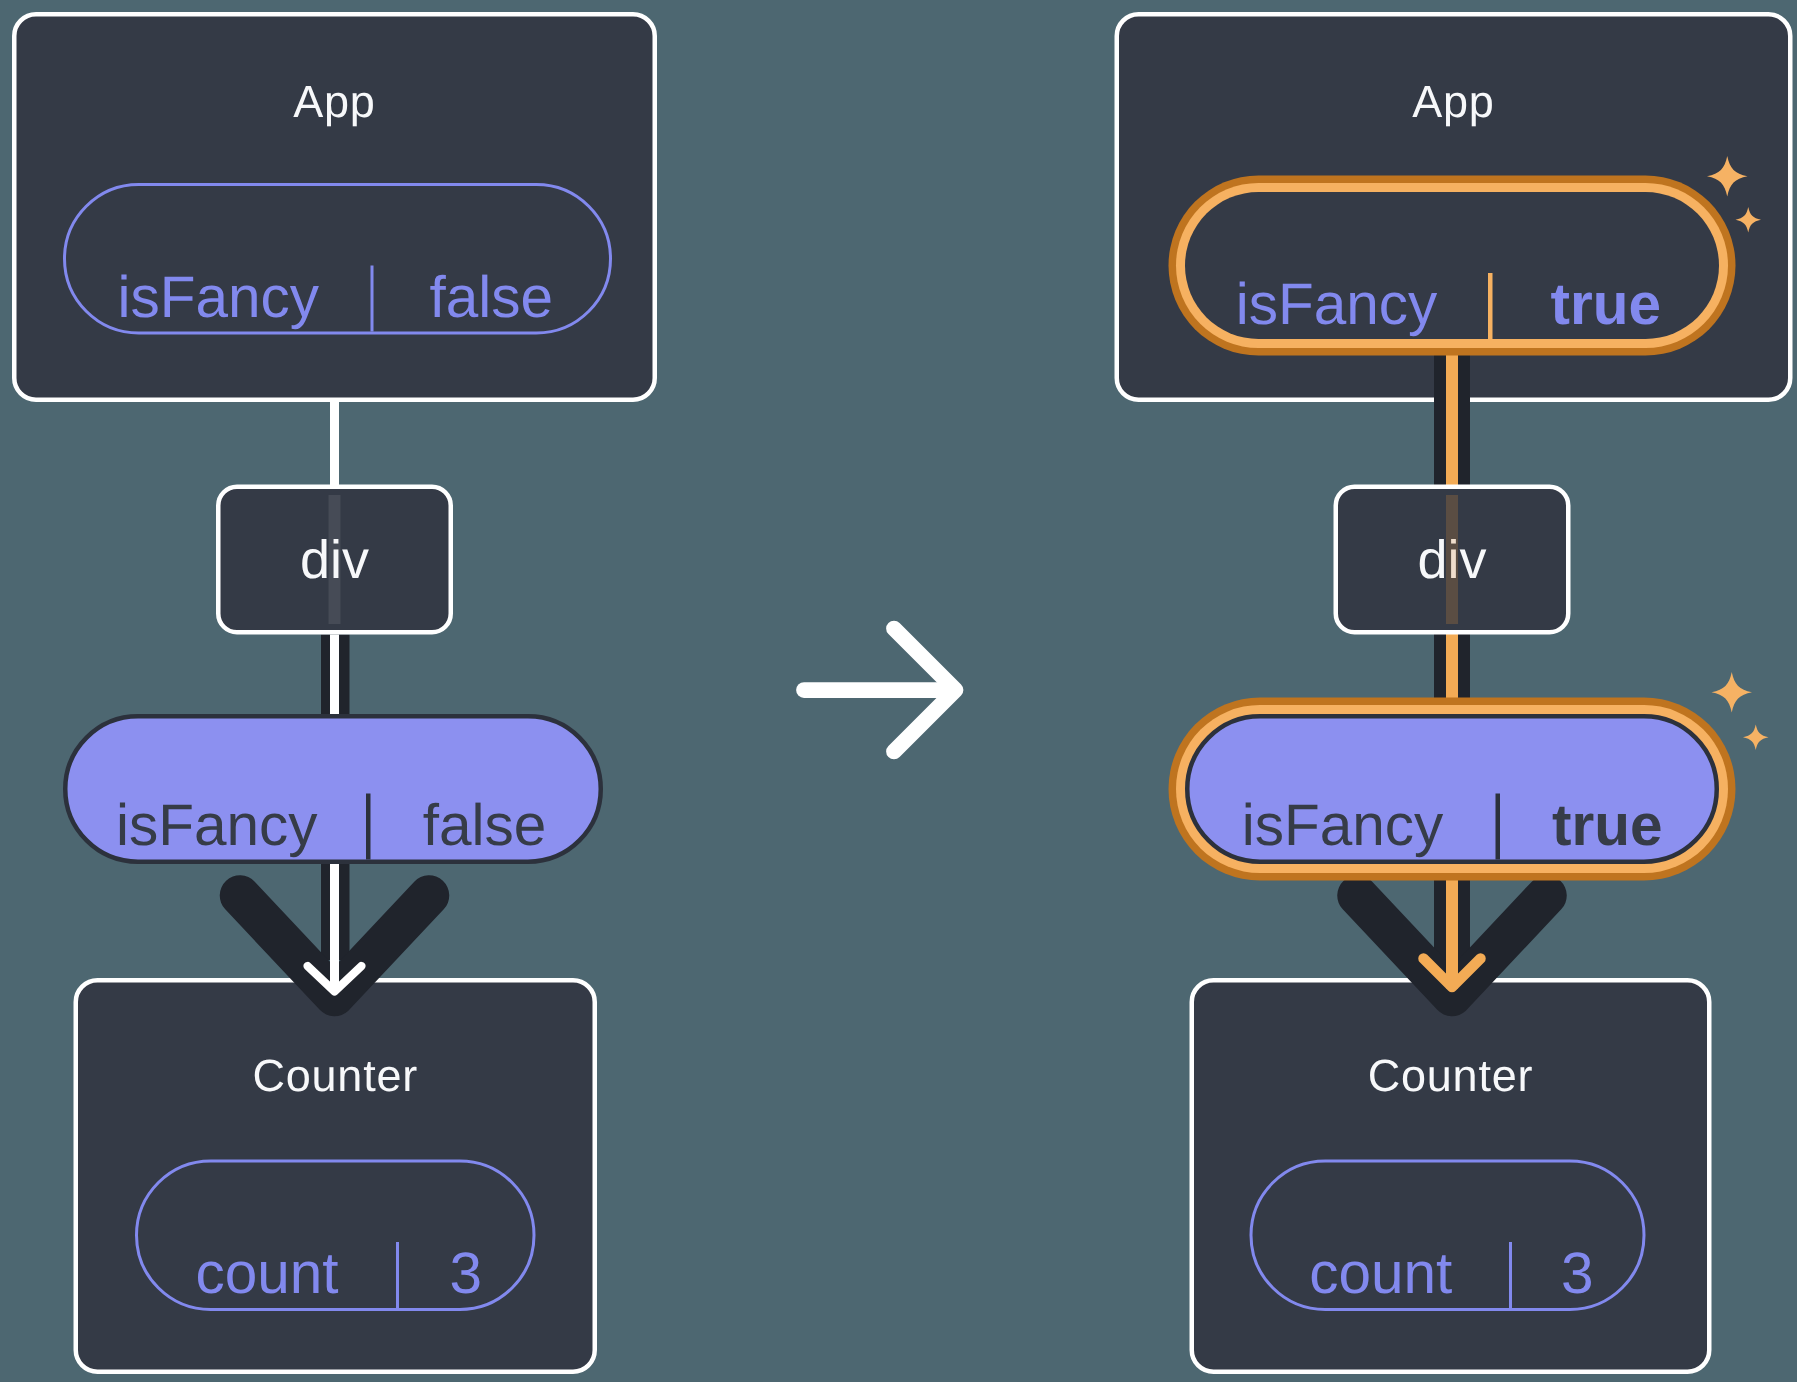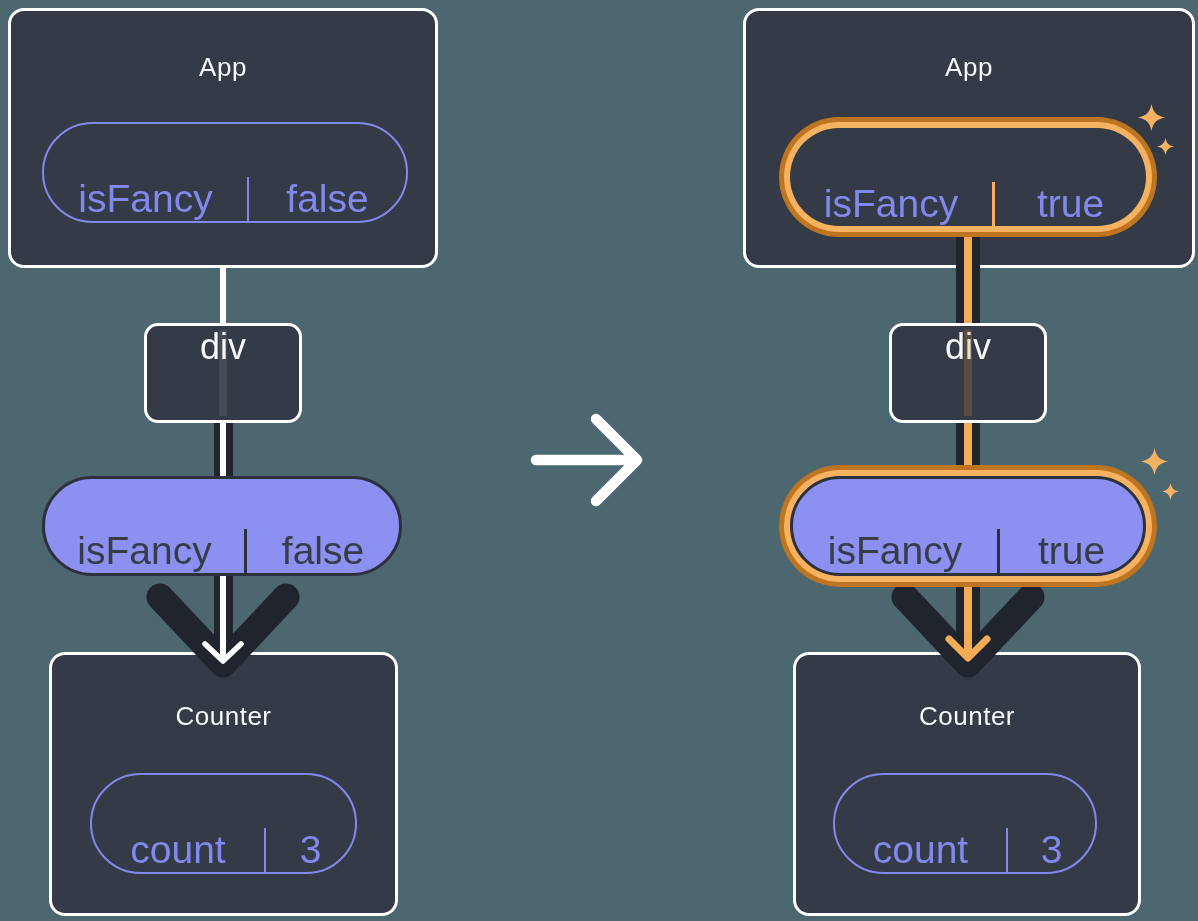--- a/index.html
+++ b/index.html
@@ -6,39 +6,39 @@
     --bg:#4d6771; --card:#343a46; --ink:#363c48; --ink-border:#2c313c;
     --arrow-dark:#20242c; --purple:#8289ee; --purple-fill:#8c90f0;
     --orange-light:#f6b161; --orange-dark:#bf741f; --orange-core:#f3ab55;
     --sparkle:#f6b264; --text-light:#f7f8fa;
   }
   html,body{margin:0;padding:0;background:var(--bg);}
   .canvas{position:relative;width:1198px;height:921px;background:var(--bg);
     overflow:hidden;font-family:"Liberation Sans",sans-serif;}
   .abs{position:absolute;box-sizing:border-box;}
   .card{background:var(--card);border:3px solid #fff;border-radius:16px;z-index:1;}
-  .title{text-align:center;color:var(--text-light);font-size:26px;font-weight:500;
+  .title{text-align:center;color:var(--text-light);font-size:30px;font-weight:500;
     letter-spacing:.5px;z-index:2;}
   .divbox{background:var(--card);border:3px solid #fff;border-radius:14px;z-index:4;
-    display:flex;justify-content:center;color:var(--text-light);
+    display:flex;align-items:center;justify-content:center;color:var(--text-light);
     font-size:36px;font-weight:500;}
   .faint{position:absolute;left:50%;transform:translateX(-50%);top:4px;bottom:4px;width:8px;}
   .faint.white{background:rgba(255,255,255,0.09);}
   .faint.orange{background:rgba(214,138,58,0.24);}
   .pill{border-radius:999px;display:flex;align-items:flex-end;font-size:39px;z-index:5;}
   .pill .cell{flex:1;display:flex;align-items:center;justify-content:center;}
   .pill .cell.first{flex:0 0 auto;}
   .pill-outline{border:2.5px solid var(--purple);color:var(--purple);}
   .pill-outline .cell.first{border-right:2.5px solid var(--purple);}
   .pill-filled{background:var(--purple-fill);border:3px solid var(--ink-border);color:var(--ink);}
   .pill-filled .cell.first{border-right:3px solid var(--ink-border);}
   .pill-dark{background:var(--card);color:var(--purple);}
   .pill-dark .cell.first{border-right:3px solid var(--orange-light);}
   .glow{box-shadow:0 0 0 6px var(--orange-light),0 0 0 11px var(--orange-dark);}
-  .bold{font-weight:400;}
+  .bold{font-weight:700;}
   .bar{background:var(--arrow-dark);z-index:2;}
   .core{z-index:3;}
   .core.white{background:#fff;}
   .core.orange{background:var(--orange-core);}
   svg{display:block;overflow:visible;}
   .z1{z-index:1}.z2{z-index:2}.z3{z-index:3}.z6{z-index:6}
 
   
   .card-app-l{left:8px;top:8px;width:430px;height:260px;}
   .title-app-l{left:8px;top:52px;width:430px;}

